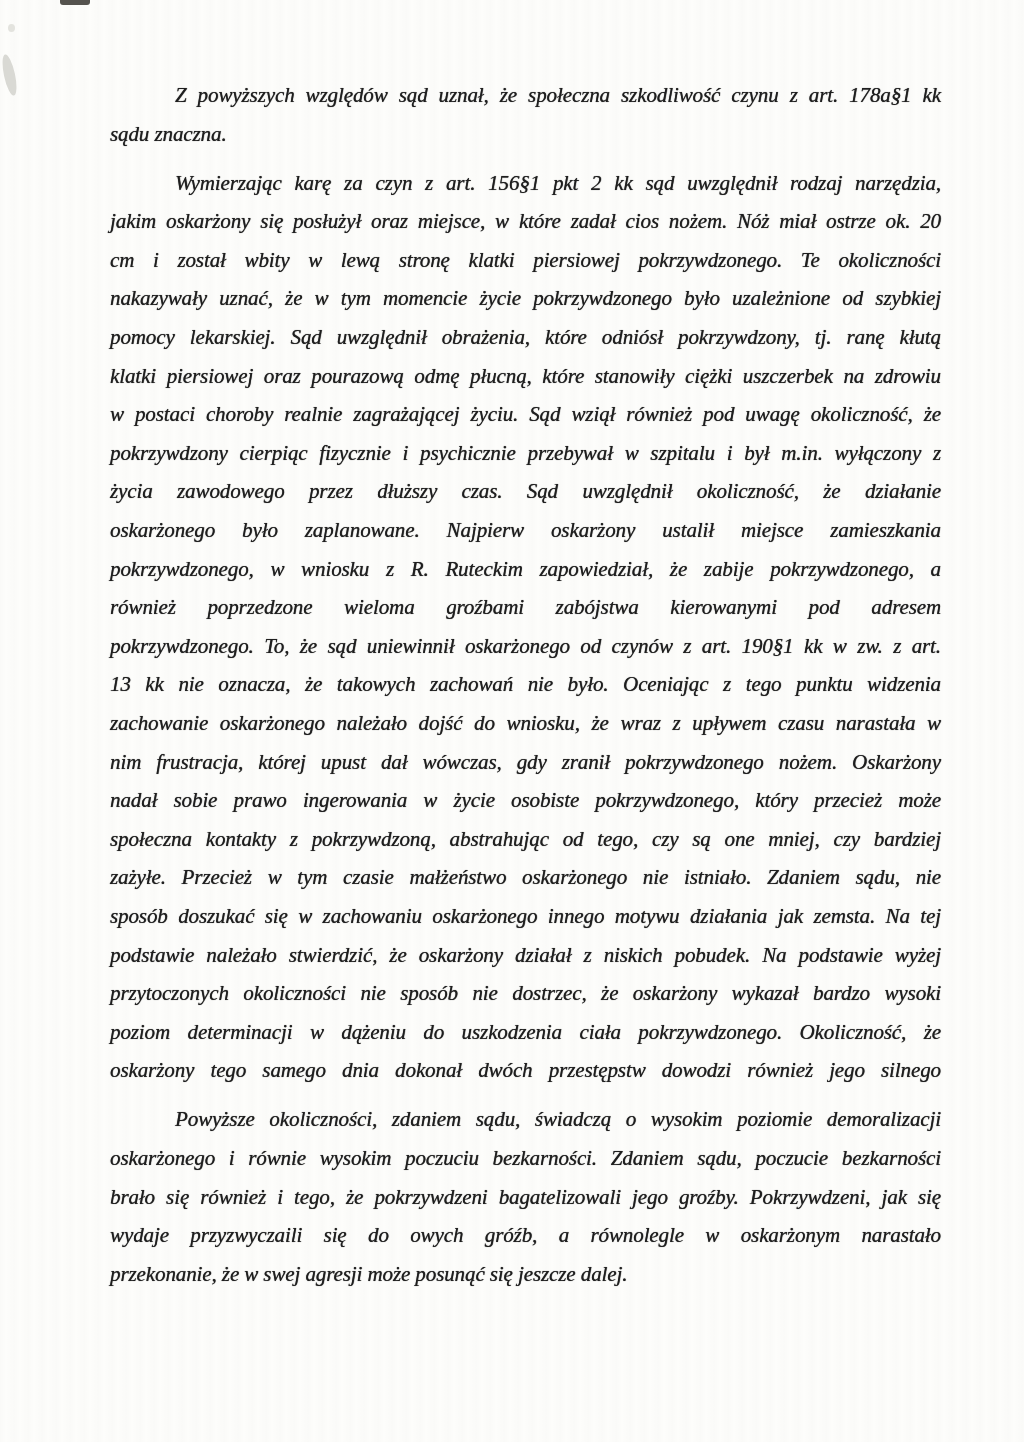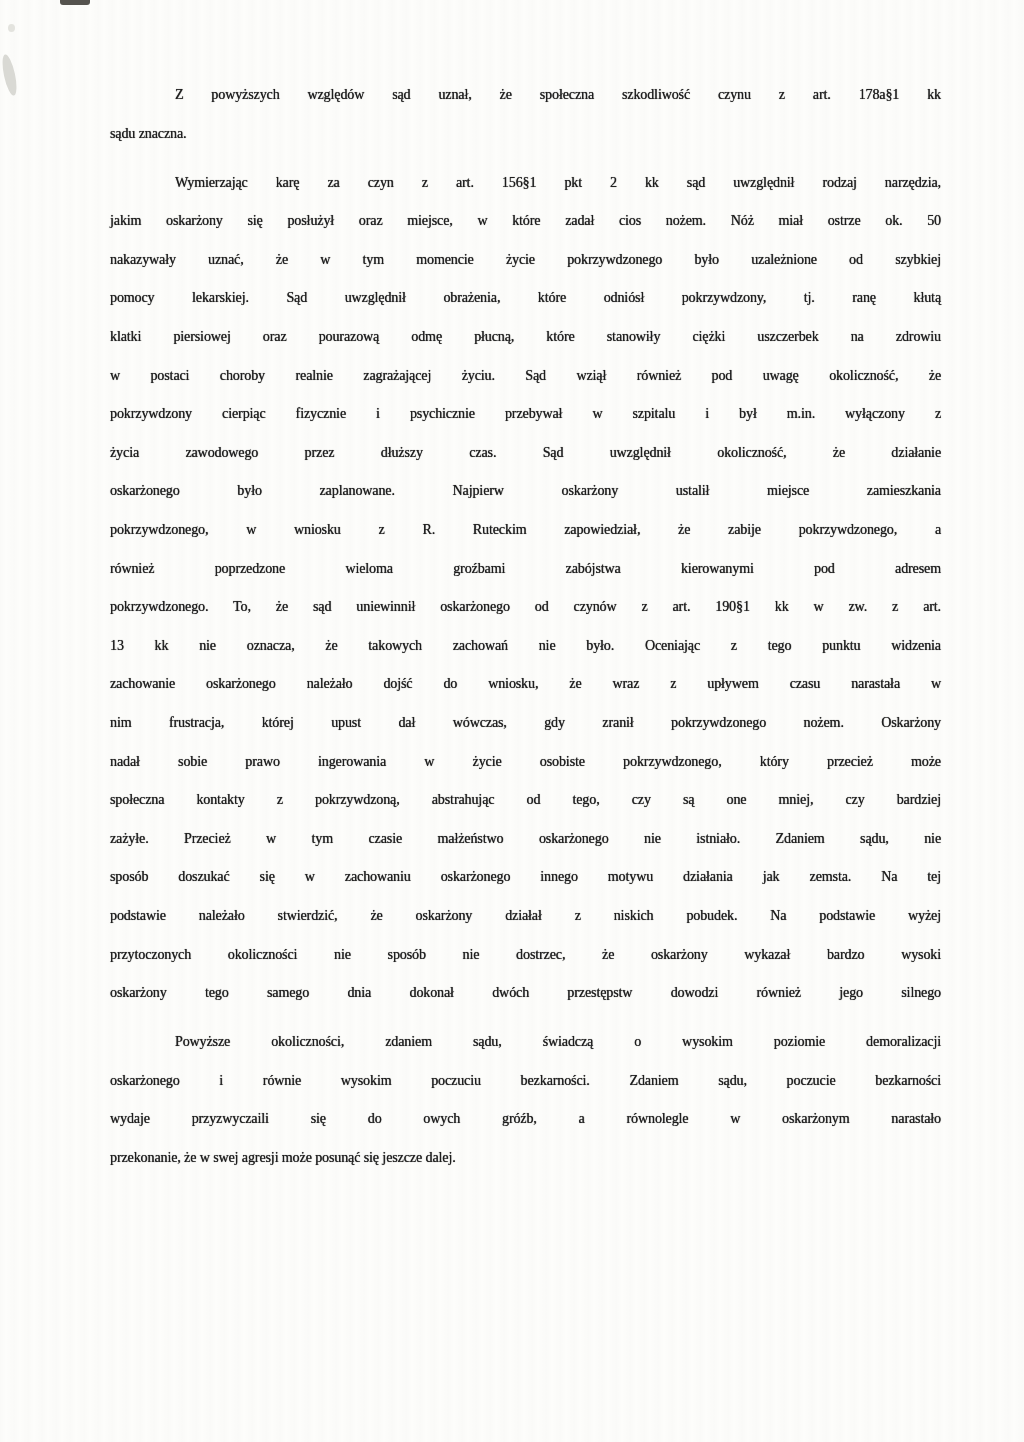--- a/index.html
+++ b/index.html
@@ -29,29 +29,30 @@
     left: 110px;
     width: 831px;
     color: #1e1e1e;
   }
   .para {
     margin: 0 0 10.5px 0;
     padding: 0;
   }
   .line {
     display: block;
-    font-size: 14px;
+    font-size: 21px;
     line-height: 38.6px;
     letter-spacing: -0.1px;
     text-align: justify;
     text-align-last: justify;
     text-justify: inter-word;
     white-space: normal;
     color: #1e1e1e;
     text-shadow: 0 0 0.8px rgba(35,35,35,0.85), 0.4px 0.4px 0.5px rgba(60,60,60,0.35);
+    font-style: italic;
   }
   .line.first {
     padding-left: 65px;
   }
   .line.last {
     text-align-last: left;
   }
   .artifact {
     position: absolute;
     pointer-events: none;
@@ -61,45 +62,48 @@
 <body>
 
 <div class="page">
   <div class="doc">
       <div class="para">
         <div class="line first">Z powyższych względów sąd uznał, że społeczna szkodliwość czynu z art. 178a§1 kk</div>
         <div class="line last">sądu znaczna.</div>
       </div>
       <div class="para">
         <div class="line first">Wymierzając karę za czyn z art. 156§1 pkt 2 kk sąd uwzględnił rodzaj narzędzia,</div>
-        <div class="line">jakim oskarżony się posłużył oraz miejsce, w które zadał cios nożem. Nóż miał ostrze ok. 50</div>
+        <div class="line">jakim oskarżony się posłużył oraz miejsce, w które zadał cios nożem. Nóż miał ostrze ok. 20</div>
+        <div class="line">cm i został wbity w lewą stronę klatki piersiowej pokrzywdzonego. Te okoliczności</div>
         <div class="line">nakazywały uznać, że w tym momencie życie pokrzywdzonego było uzależnione od szybkiej</div>
         <div class="line">pomocy lekarskiej. Sąd uwzględnił obrażenia, które odniósł pokrzywdzony, tj. ranę kłutą</div>
         <div class="line">klatki piersiowej oraz pourazową odmę płucną, które stanowiły ciężki uszczerbek na zdrowiu</div>
         <div class="line">w postaci choroby realnie zagrażającej życiu. Sąd wziął również pod uwagę okoliczność, że</div>
         <div class="line">pokrzywdzony cierpiąc fizycznie i psychicznie przebywał w szpitalu i był m.in. wyłączony z</div>
         <div class="line">życia zawodowego przez dłuższy czas.  Sąd uwzględnił okoliczność, że działanie</div>
         <div class="line">oskarżonego było zaplanowane. Najpierw oskarżony ustalił miejsce zamieszkania</div>
         <div class="line">pokrzywdzonego, w wniosku z R. Ruteckim zapowiedział, że zabije pokrzywdzonego, a</div>
         <div class="line">również poprzedzone wieloma groźbami zabójstwa kierowanymi pod adresem</div>
         <div class="line">pokrzywdzonego. To, że sąd uniewinnił oskarżonego od czynów z art. 190§1 kk w zw. z art.</div>
         <div class="line">13 kk nie oznacza, że takowych zachowań nie było.  Oceniając z tego punktu widzenia</div>
         <div class="line">zachowanie oskarżonego należało dojść do wniosku, że wraz z upływem czasu narastała w</div>
         <div class="line">nim frustracja, której upust dał wówczas, gdy zranił pokrzywdzonego nożem. Oskarżony</div>
         <div class="line">nadał sobie prawo ingerowania w życie osobiste pokrzywdzonego, który przecież może</div>
         <div class="line">społeczna kontakty z pokrzywdzoną, abstrahując od tego, czy są one mniej, czy bardziej</div>
         <div class="line">zażyłe. Przecież w tym czasie małżeństwo oskarżonego nie istniało.  Zdaniem sądu, nie</div>
         <div class="line">sposób doszukać się w zachowaniu oskarżonego innego motywu działania jak zemsta. Na tej</div>
         <div class="line">podstawie należało stwierdzić, że oskarżony działał z niskich pobudek.  Na podstawie wyżej</div>
         <div class="line">przytoczonych okoliczności nie sposób nie dostrzec, że oskarżony wykazał bardzo wysoki</div>
+        <div class="line">poziom determinacji w dążeniu do uszkodzenia ciała pokrzywdzonego. Okoliczność, że</div>
         <div class="line">oskarżony tego samego dnia dokonał dwóch przestępstw dowodzi również jego silnego</div>
       </div>
       <div class="para">
         <div class="line first">Powyższe okoliczności, zdaniem sądu, świadczą o wysokim poziomie demoralizacji</div>
         <div class="line">oskarżonego i równie wysokim poczuciu bezkarności. Zdaniem sądu, poczucie bezkarności</div>
+        <div class="line">brało się również i tego, że pokrzywdzeni bagatelizowali jego groźby. Pokrzywdzeni, jak się</div>
         <div class="line">wydaje przyzwyczaili się do owych gróźb, a równolegle w oskarżonym narastało</div>
         <div class="line last">przekonanie, że w swej agresji może posunąć się jeszcze dalej.</div>
       </div>
     </div>
 <div class="artifact" style="left: 4px; top: 54px; width: 11px; height: 42px; background: rgb(217, 217, 212); border-radius: 50%; transform: rotate(-12deg);"></div>
     <div class="artifact" style="left: 8px; top: 24px; width: 7px; height: 8px; background: rgb(227, 227, 222); border-radius: 50%; transform: rotate(0deg);"></div>
     <div class="artifact" style="left: 60px; top: 0px; width: 30px; height: 5px; background: rgb(85, 83, 78); border-radius: 0px 0px 3px 3px; transform: rotate(0deg);"></div>
   </div>
 
 </body></html>

